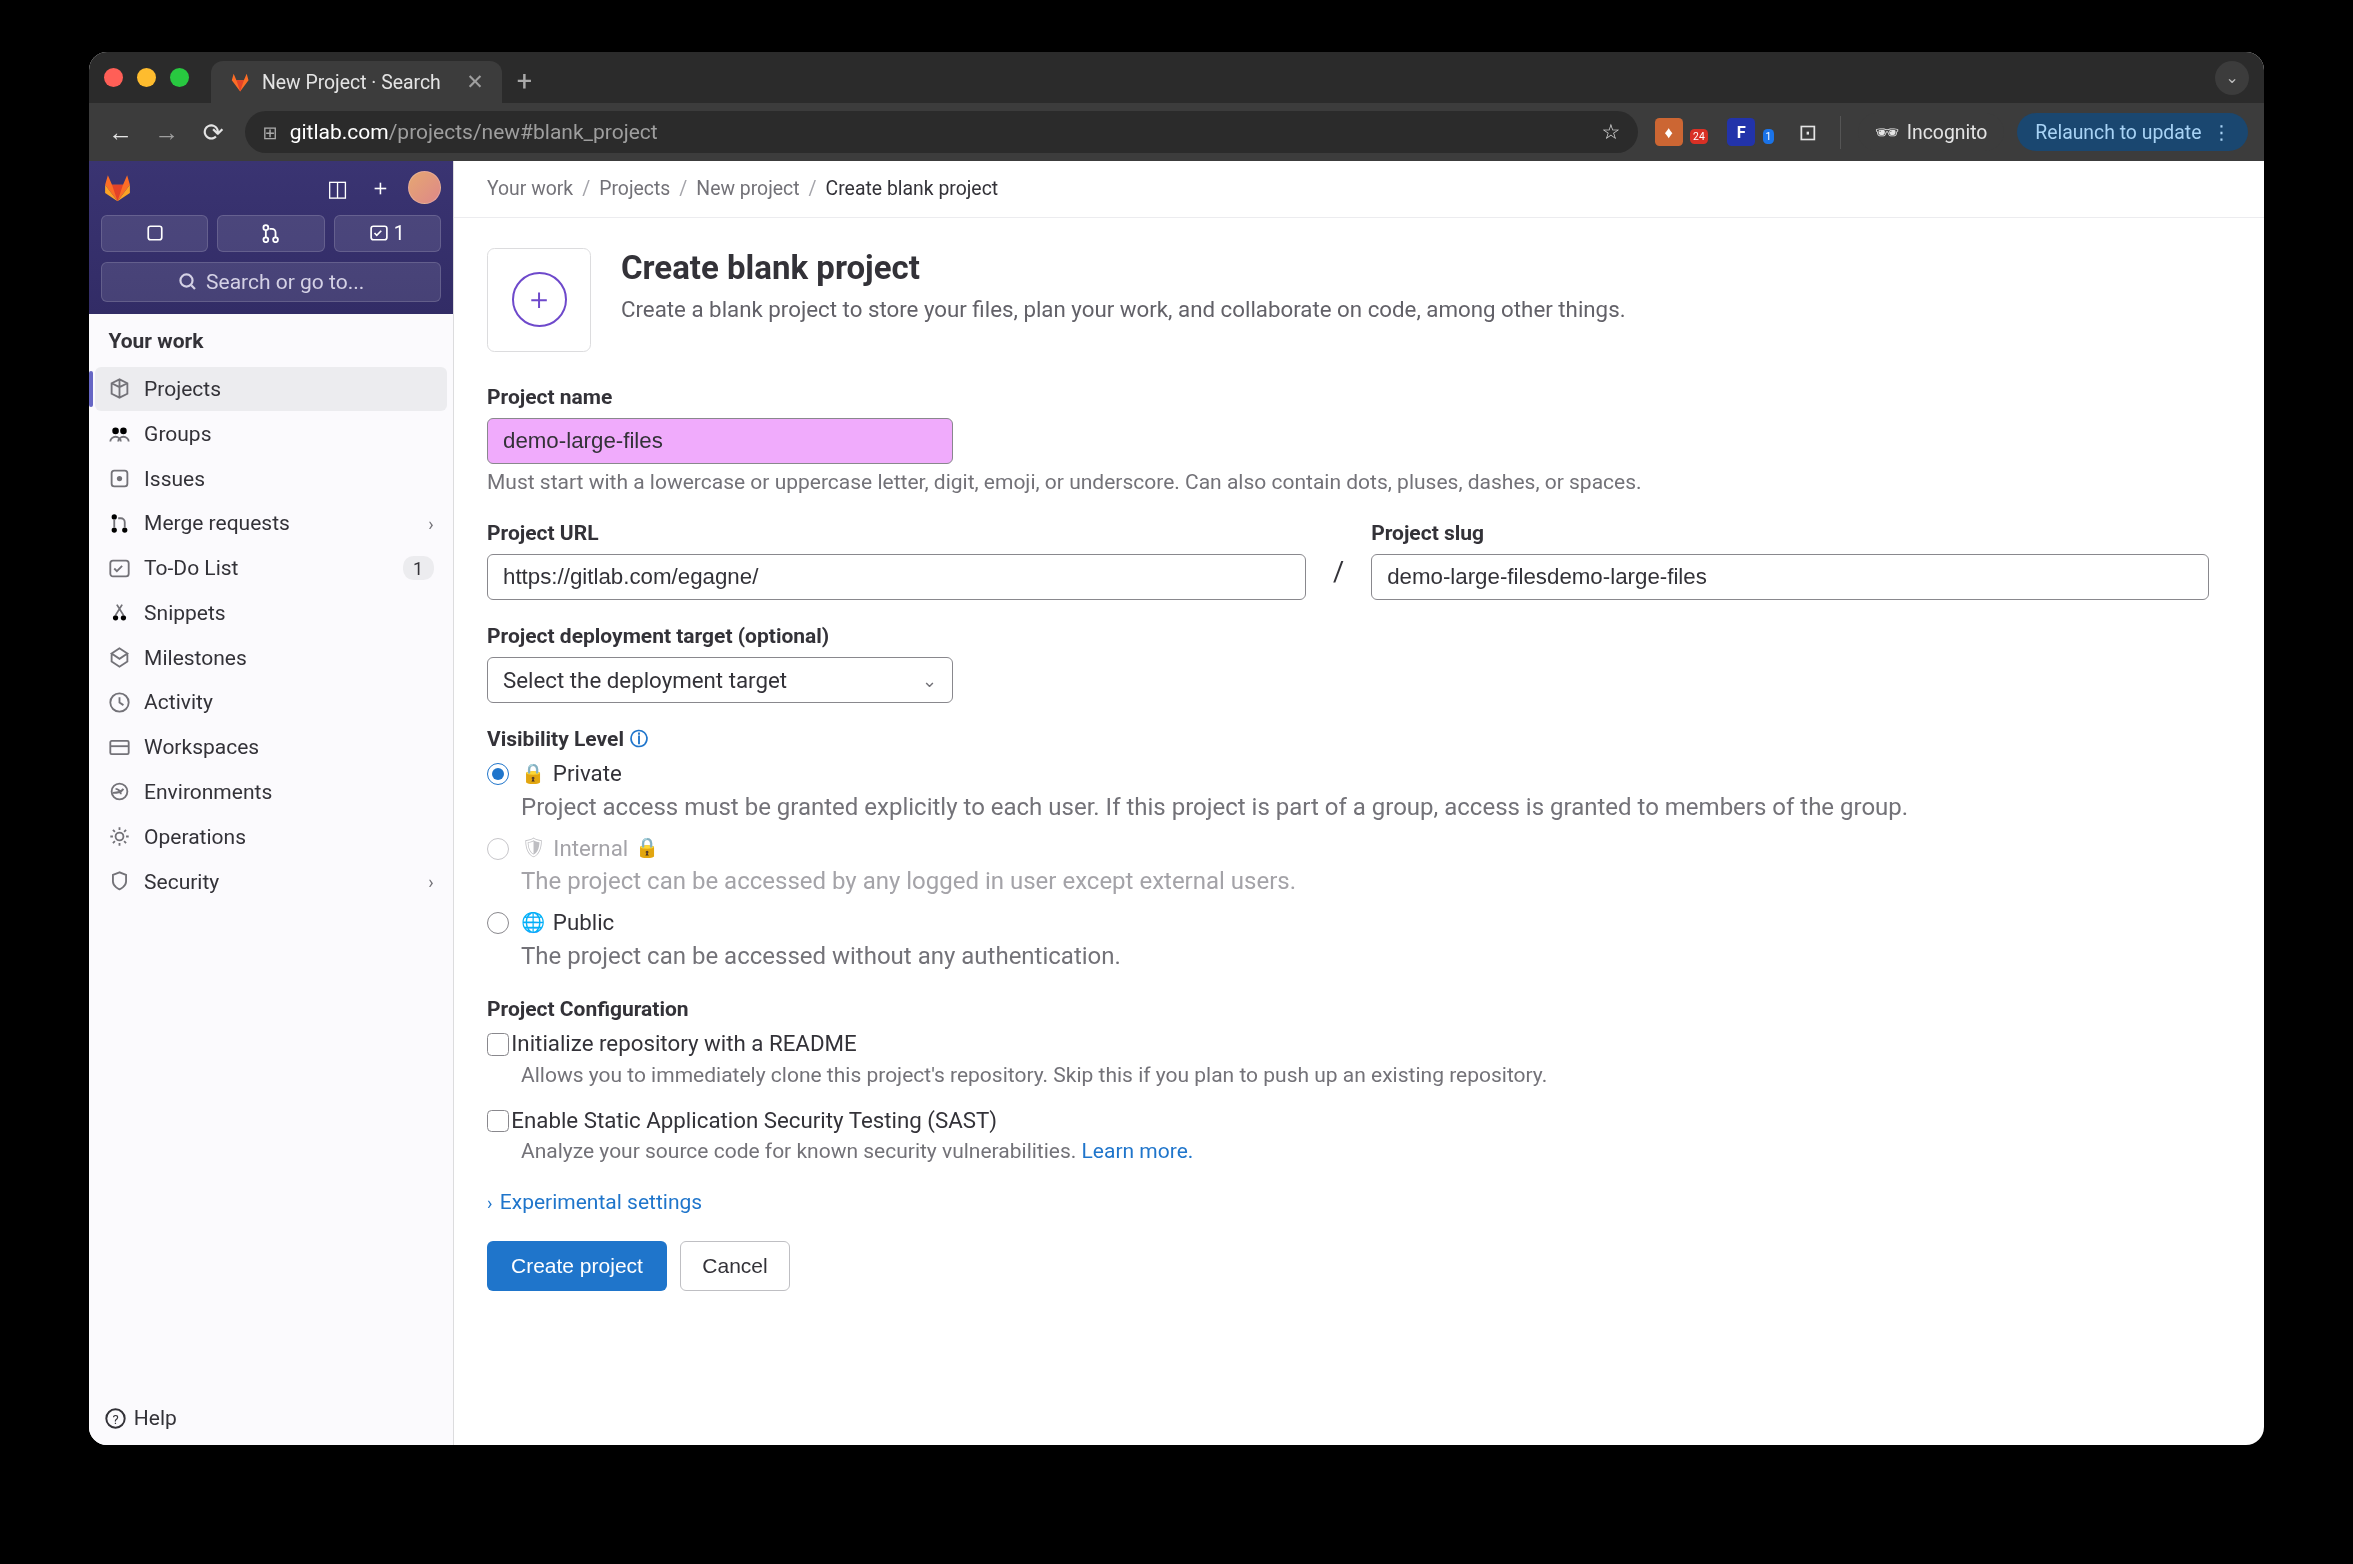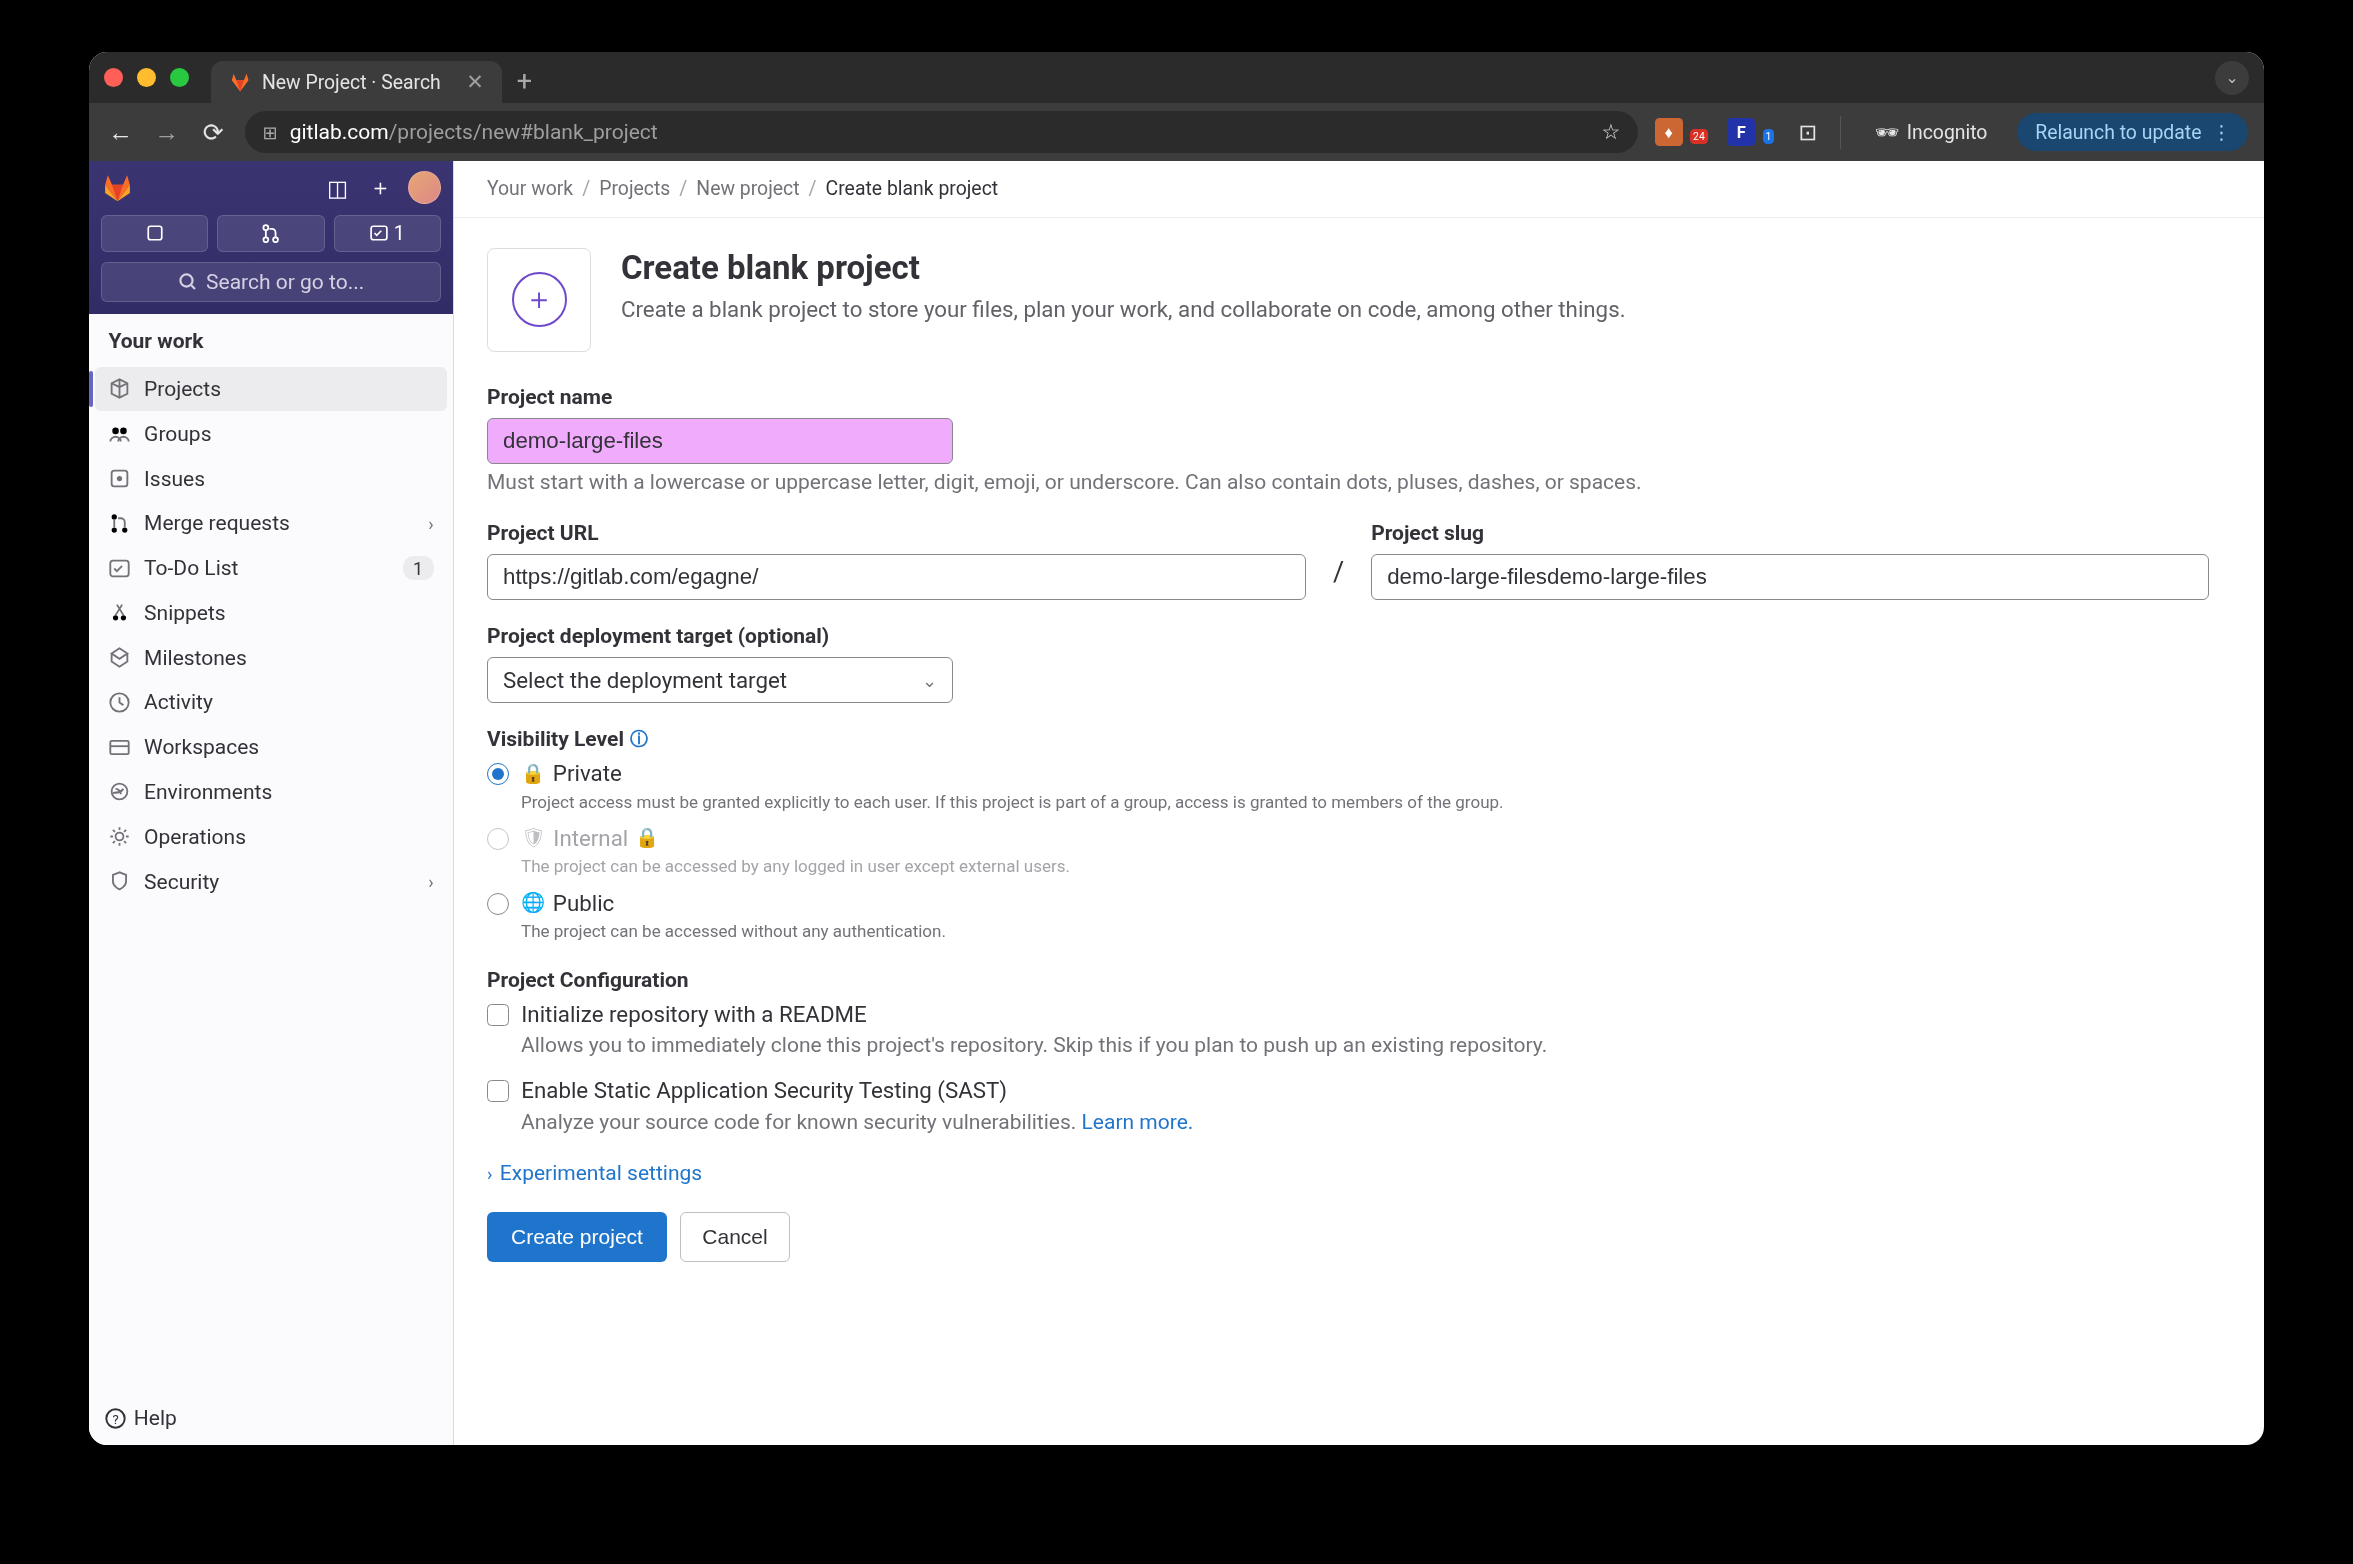--- a/index.html
+++ b/index.html
@@ -82,26 +82,26 @@
 .select-box .chev { color:#737278; font-size: 18px; }
 
 .visibility-header { font-size: 21px; font-weight:700; color:#333238; display:flex; align-items:center; gap:6px; margin-bottom: 9px; }
 .help-icon { color:#1f75cb; font-size: 18px; }
 .radio-row { display:flex; align-items:flex-start; gap: 12px; margin-bottom: 4.5px; }
 .radio { width: 22.3px; height: 22.3px; border: 1.5px solid #89888d; border-radius:50%; margin-top:3px; flex-shrink:0; display:flex; align-items:center; justify-content:center; }
 .radio.checked { border-color:#1f75cb; }
 .radio.checked::after { content:""; width:12px; height:12px; background:#1f75cb; border-radius:50%; }
 .radio-label { font-size: 22.3px; color:#333238; display:flex; align-items:center; gap:7.4px; }
 .radio-label .ricon { color:#737278; font-size: 19.4px; }
-.radio-desc { font-size: 17px; color:#737278; margin-left: 34px; margin-bottom: 10.4px; line-height:1.4; }
+.radio-desc { font-size: 24px; color:#737278; margin-left: 34px; margin-bottom: 10.4px; line-height:1.4; }
 .radio-row.disabled .radio { border-color:#c7c6ca; }
 .radio-row.disabled .radio-label { color:#a4a3a8; }
 .radio-row.disabled .radio-label .ricon { color:#bfbfc3; }
 
-.checkbox-row { display:flex; align-items:flex-start; gap: 12px; margin-bottom:4.5px; }
+.checkbox-row { display:flex; align-items:flex-start; gap: 2px; margin-bottom:4.5px; }
 .checkbox { width: 22.3px; height: 22.3px; border: 1.5px solid #89888d; border-radius:4.5px; margin-top:3px; flex-shrink:0; }
 .check-label { font-size: 22.3px; color:#333238; }
 .check-desc { font-size: 21px; color:#737278; margin-left: 34px; margin-bottom: 16.4px; line-height:1.4;}
 .link { color:#1f75cb; text-decoration:none; }
 
 .expander { color:#1f75cb; font-size:21px; display:flex; align-items:center; gap:7.4px; margin: 15px 0 27px 0; }
 .expander .chev { font-size: 18px; }
 
 .buttons { display:flex; gap: 13.4px; }
 .btn-primary { background:#1f75cb; color:#fff; border:none; border-radius:6px; padding: 12px 24px; font-size:21px; font-weight:500; }

